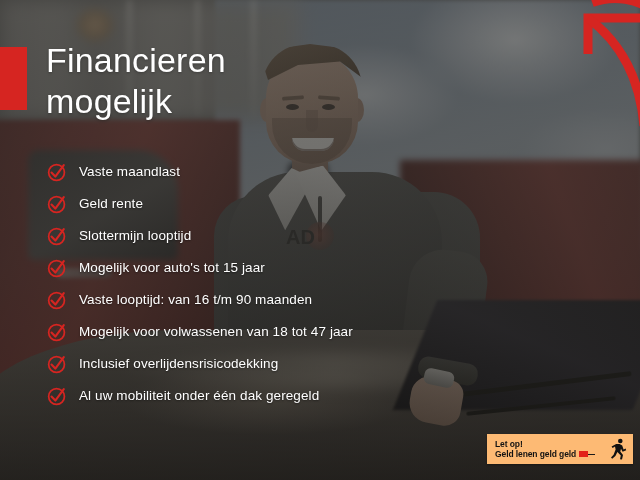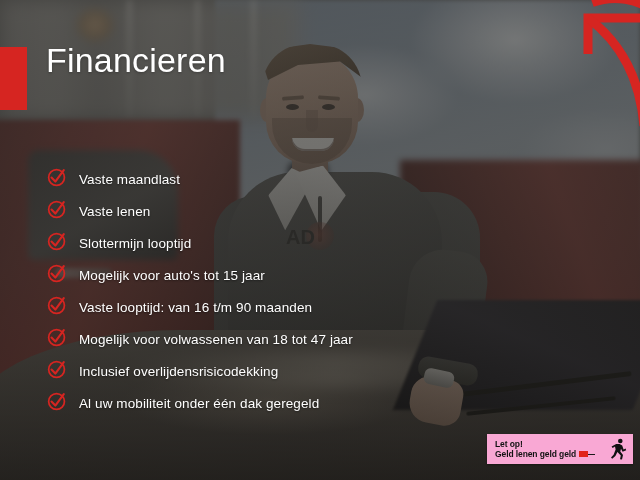--- a/index.html
+++ b/index.html
@@ -229,21 +229,21 @@
     font-size:34px; line-height:41px; font-weight:300;
     letter-spacing:.2px;
     text-shadow:0 1px 3px rgba(0,0,0,.28);
   }
   .heading .l2{ display:block; }
 
   .list{ position:absolute; left:46px; top:156px; width:560px; list-style:none; }
   .list-item{
     position:relative;
     height:32px;
-    display:flex; align-items:flex-end;
+    display:flex; align-items:center;
     margin-bottom:0px;
   }
   .check-icon{
     flex:0 0 auto;
     width:22px; height:22px;
     margin-right:11px;
     display:block;
   }
   .item-label{
     color:#ffffff;
@@ -257,21 +257,21 @@
   
   .logo-mark{
     position:absolute; right:0; top:0; width:92px; height:132px;
     pointer-events:none;
   }
 
   
   .warn-badge{
     position:absolute; left:487px; top:434px;
     width:146px; height:30px;
-    background:#f9a8d4;
+    background:#fdba74;
     display:flex; align-items:center;
     padding:0 6px 0 8px;
     box-shadow:0 1px 2px rgba(0,0,0,.35);
   }
   .warn-text{
     flex:1 1 auto;
     color:#121212;
     font-size:8.5px; font-weight:bold;
     line-height:10.5px;
     letter-spacing:-.1px;
@@ -342,36 +342,37 @@
 
   <div class="overlay-grey"></div>
   <div class="overlay"></div>
 
   <div class="content">
 
     <div class="red-block"></div>
 
     <h1 class="heading">
       <span>Financieren</span>
+      <span class="l2">mogelijk</span>
     </h1>
 
     <ul class="list">
       <li class="list-item">
         <svg class="check-icon" viewBox="0 0 24 24">
           <circle cx="11.5" cy="12.5" r="8.6" fill="none" stroke="#d62521" stroke-width="1.9"></circle>
           <path d="M6 12.6 L10.2 17 L19.4 4.6" fill="none" stroke="#d62521" stroke-width="2.3" stroke-linecap="round" stroke-linejoin="round"></path>
         </svg>
         <span class="item-label">Vaste maandlast</span>
       </li>
       <li class="list-item">
         <svg class="check-icon" viewBox="0 0 24 24">
           <circle cx="11.5" cy="12.5" r="8.6" fill="none" stroke="#d62521" stroke-width="1.9"></circle>
           <path d="M6 12.6 L10.2 17 L19.4 4.6" fill="none" stroke="#d62521" stroke-width="2.3" stroke-linecap="round" stroke-linejoin="round"></path>
         </svg>
-        <span class="item-label">Vaste lenen</span>
+        <span class="item-label">Geld rente</span>
       </li>
       <li class="list-item">
         <svg class="check-icon" viewBox="0 0 24 24">
           <circle cx="11.5" cy="12.5" r="8.6" fill="none" stroke="#d62521" stroke-width="1.9"></circle>
           <path d="M6 12.6 L10.2 17 L19.4 4.6" fill="none" stroke="#d62521" stroke-width="2.3" stroke-linecap="round" stroke-linejoin="round"></path>
         </svg>
         <span class="item-label">Slottermijn looptijd</span>
       </li>
       <li class="list-item">
         <svg class="check-icon" viewBox="0 0 24 24">

